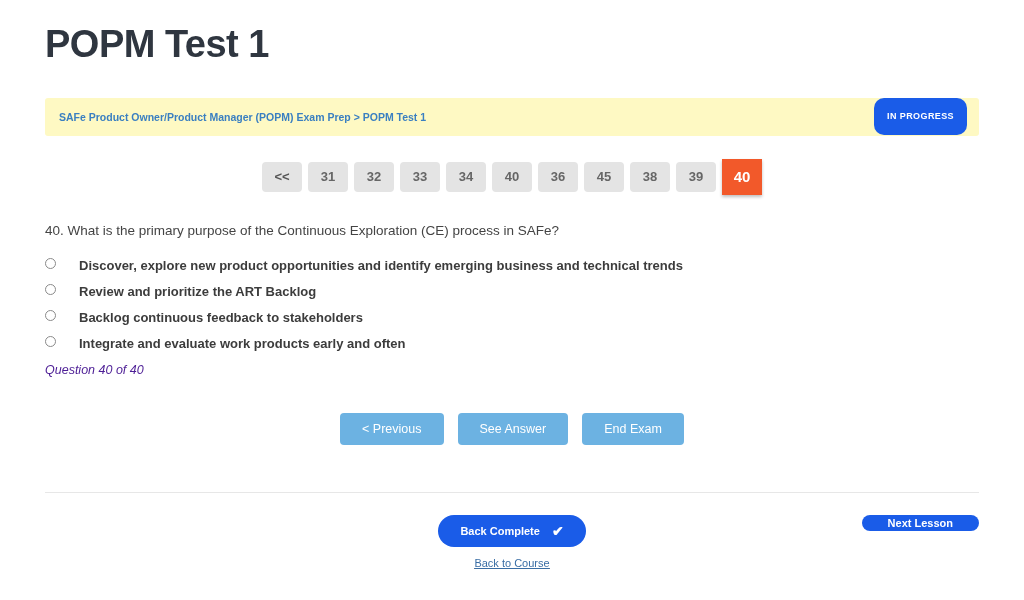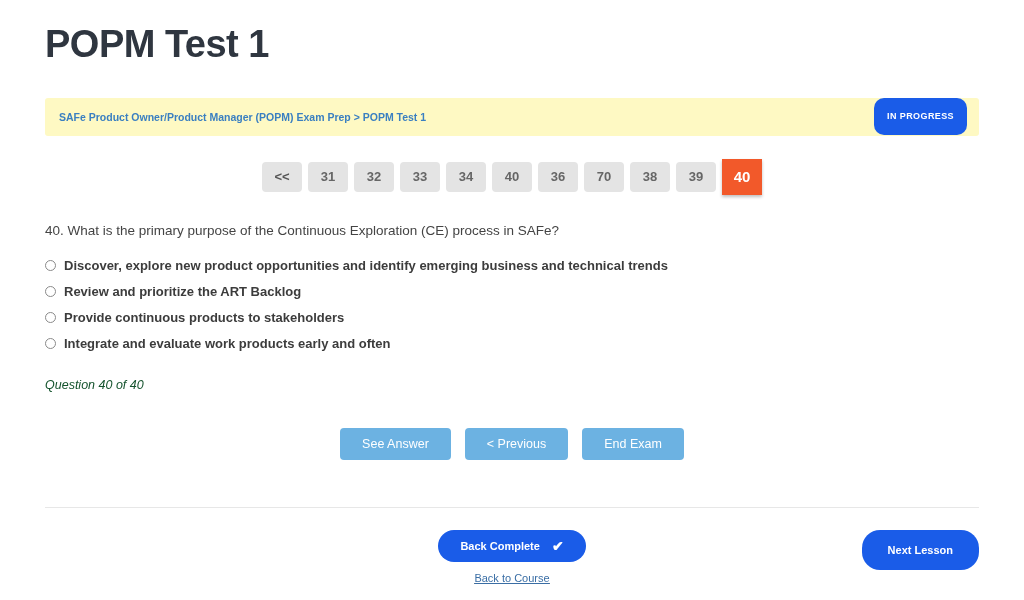--- a/index.html
+++ b/index.html
@@ -98,44 +98,43 @@
   .question-text {
     margin-top: 28px;
     font-size: 13.5px;
     color: #444;
   }
   .answers {
     margin-top: 20px;
   }
   .answer-row {
     display: flex;
-    align-items: center;
     margin-bottom: 11px;
-    gap: 8px;
+    gap: 23px;
   }
   .radio {
     width: 11px;
     height: 11px;
     border: 1px solid #8a8a8a;
     border-radius: 50%;
     background: #fff;
     flex: 0 0 auto;
     cursor: pointer;
   }
   .answer-label {
     font-size: 13px;
     font-weight: bold;
     color: #3c3c3c;
     cursor: pointer;
   }
   .question-counter {
-    margin-top: 27px;
+    margin-top: 12px;
     font-size: 12.5px;
     font-style: italic;
-    color: #14532d;
+    color: #4c1d95;
   }
   
   .actions {
     margin-top: 36px;
     display: flex;
     justify-content: center;
     gap: 14px;
   }
   .action-btn {
     background: #6cb2e2;
@@ -178,21 +177,21 @@
   }
   .check-icon { font-size: 14px; line-height: 1; }
   .next-lesson {
     position: absolute;
     right: 0;
     top: 0;
     background: #1a5ce8;
     color: #ffffff;
     border: none;
     border-radius: 18px;
-    height: 40px;
+    height: 16px;
     padding: 0 26px;
     font-size: 11px;
     font-weight: bold;
     display: flex;
     align-items: center;
     justify-content: center;
     cursor: pointer;
     font-family: "Liberation Sans", sans-serif;
   }
   .back-to-course {
@@ -223,52 +222,52 @@
   </div>
 
   <div class="pager">
     <button class="pager-btn prev">&lt;&lt;</button>
     <button class="pager-btn">31</button>
     <button class="pager-btn">32</button>
     <button class="pager-btn">33</button>
     <button class="pager-btn">34</button>
     <button class="pager-btn">40</button>
     <button class="pager-btn">36</button>
-    <button class="pager-btn">70</button>
+    <button class="pager-btn">45</button>
     <button class="pager-btn">38</button>
     <button class="pager-btn">39</button>
     <button class="pager-btn current">40</button>
   </div>
 
   <div class="question-text">40. What is the primary purpose of the Continuous Exploration (CE) process in SAFe?</div>
 
   <div class="answers">
     <div class="answer-row">
       <span class="radio"></span>
       <span class="answer-label">Discover, explore new product opportunities and identify emerging business and technical trends</span>
     </div>
     <div class="answer-row">
       <span class="radio"></span>
       <span class="answer-label">Review and prioritize the ART Backlog</span>
     </div>
     <div class="answer-row">
       <span class="radio"></span>
-      <span class="answer-label">Provide continuous products to stakeholders</span>
+      <span class="answer-label">Backlog continuous feedback to stakeholders</span>
     </div>
     <div class="answer-row">
       <span class="radio"></span>
       <span class="answer-label">Integrate and evaluate work products early and often</span>
     </div>
   </div>
 
   <div class="question-counter">Question 40 of 40</div>
 
   <div class="actions">
+    <button class="action-btn">&lt; Previous</button>
     <button class="action-btn">See Answer</button>
-    <button class="action-btn">&lt; Previous</button>
     <button class="action-btn">End Exam</button>
   </div>
 
   <div class="divider"></div>
 
   <div class="footer">
     <button class="mark-complete">
       <span>Back Complete</span>
       <span class="check-icon">✔</span>
     </button>

